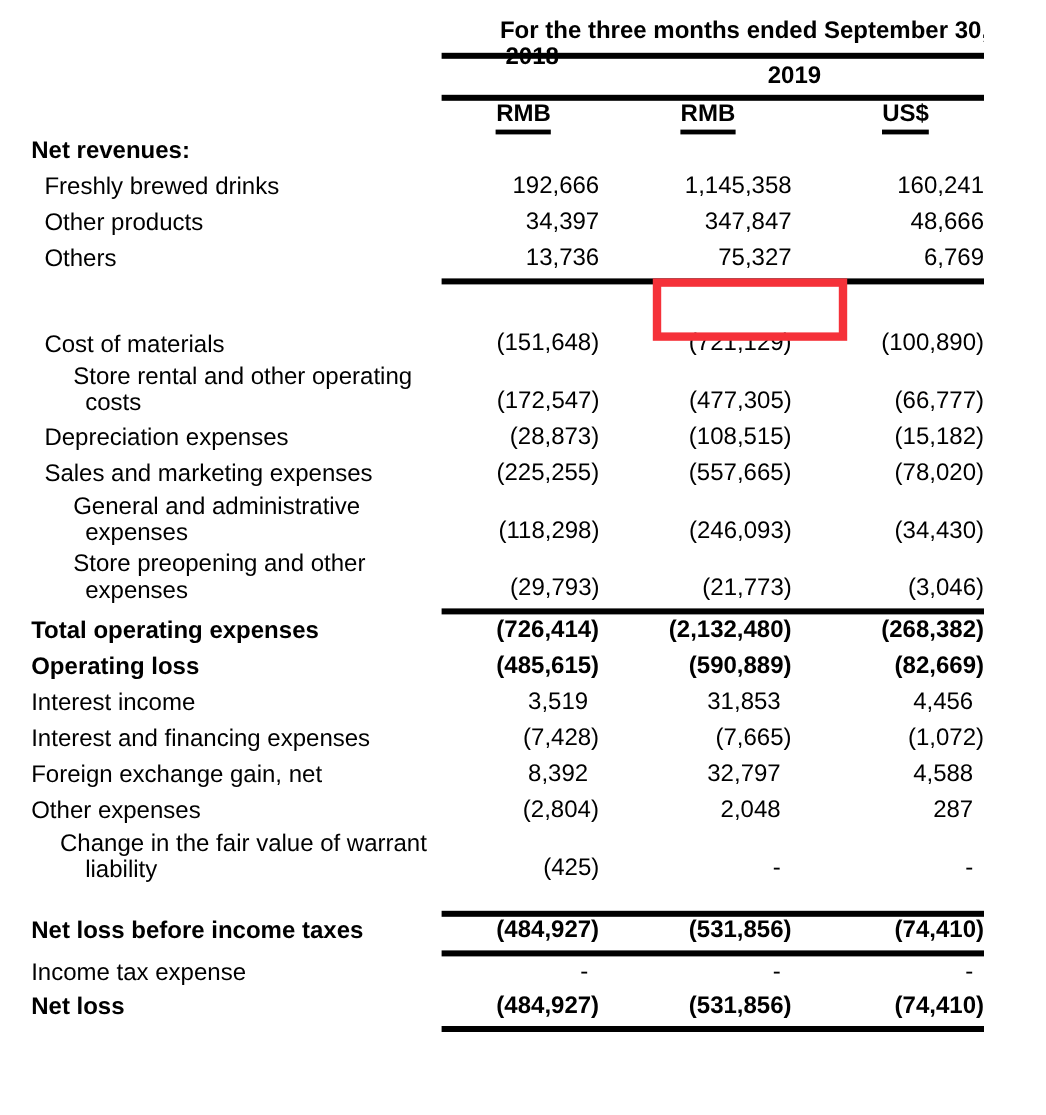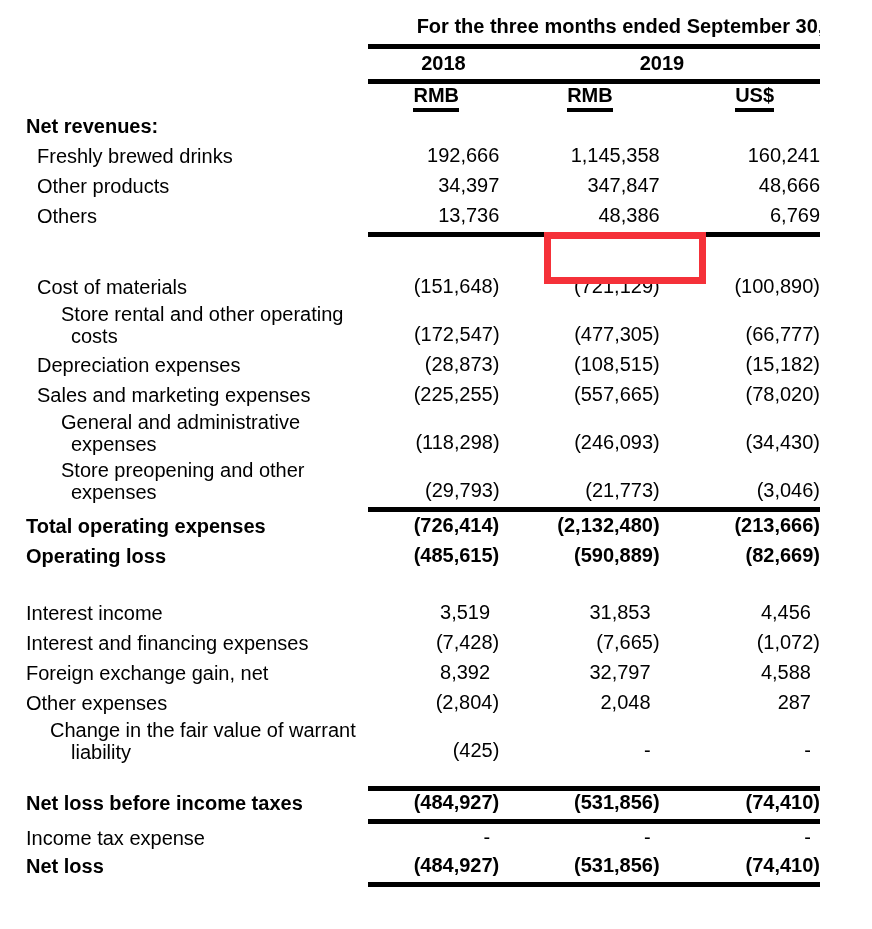--- a/index.html
+++ b/index.html
@@ -24,21 +24,21 @@
     font-weight: bold;
   }
   .rule { background: #000000; height: 5px; }
   .rule-head { margin-left: 368px; width: 504px; }
   .rule-body { margin-left: 368px; width: 483px; }
   .rule-top-gap { margin-top: 4px; }
   .year-row, .unit-row { display: flex; align-items: flex-end; }
   .year-row { height: 30px; }
   .unit-row { height: 28px; }
   .spacer { width: 368px; }
-  .y1 { width: 139px; padding-left: 12px; text-align: center; font-weight: bold; padding-bottom: 4px; }
+  .y1 { width: 139px; padding-left: 12px; text-align: center; font-weight: bold; padding-bottom: 20px; }
   .y2 { width: 310px; text-align: center; font-weight: bold; padding-bottom: 4px; }
   .uc { display: flex; justify-content: center; }
   .uc1 { width: 139px; padding-left: 12px; }
   .uc2 { width: 163px; padding-left: 22px; }
   .uc3 { width: 163px; padding-left: 30px; }
   .unit { font-weight: bold; border-bottom: 4px solid #000000; padding-bottom: 1px; }
   .row { display: flex; align-items: flex-end; min-height: 30px; }
   .row .label {
     width: 368px;
     padding-left: 26px;
@@ -50,21 +50,21 @@
   .row.wrap .label { padding-left: 71px; text-indent: -10px; white-space: pre-line; padding-bottom: 4px; }
   .row.wrap.wrap0 .label { text-indent: -21px; }
   .row .num { text-align: right; padding-bottom: 5px; }
   .num.c1 { width: 139px; }
   .num.c2 { width: 163px; }
   .num.c3 { width: 163px; }
   .num.inset { padding-right: 9px; }
   .row.bold .label, .row.bold .num { font-weight: bold; }
   .row.tight { min-height: 27px; }
   .gap36 { margin-top: 36px; }
-  .gap27 { margin-top: 27px; }
+  .gap27 { }
   .gap19 { margin-top: 19px; }
   .red-box {
     position: absolute;
     left: 544px;
     top: 232px;
     width: 162px;
     height: 52px;
     border: 7px solid #f53139;
     background: transparent;
   }
@@ -116,21 +116,21 @@
   <div class="row ind">
     <div class="label">Other products</div>
     <div class="num c1">34,397</div>
     <div class="num c2">347,847</div>
     <div class="num c3">48,666</div>
   </div>
 
   <div class="row ind">
     <div class="label">Others</div>
     <div class="num c1">13,736</div>
-    <div class="num c2">48,386</div>
+    <div class="num c2">75,327</div>
     <div class="num c3">6,769</div>
   </div>
 
   <div class="rule rule-body"></div>
 
 
   <div class="row ind gap36">
     <div class="label">Cost of materials</div>
     <div class="num c1">(151,648)</div>
     <div class="num c2">(721,129)</div>
@@ -174,21 +174,21 @@
     <div class="num c2">(21,773)</div>
     <div class="num c3">(3,046)</div>
   </div>
 
   <div class="rule rule-body"></div>
 
   <div class="row bold">
     <div class="label">Total operating expenses</div>
     <div class="num c1">(726,414)</div>
     <div class="num c2">(2,132,480)</div>
-    <div class="num c3">(213,666)</div>
+    <div class="num c3">(268,382)</div>
   </div>
 
   <div class="row bold">
     <div class="label">Operating loss</div>
     <div class="num c1">(485,615)</div>
     <div class="num c2">(590,889)</div>
     <div class="num c3">(82,669)</div>
   </div>
 
   <div class="row gap27">

